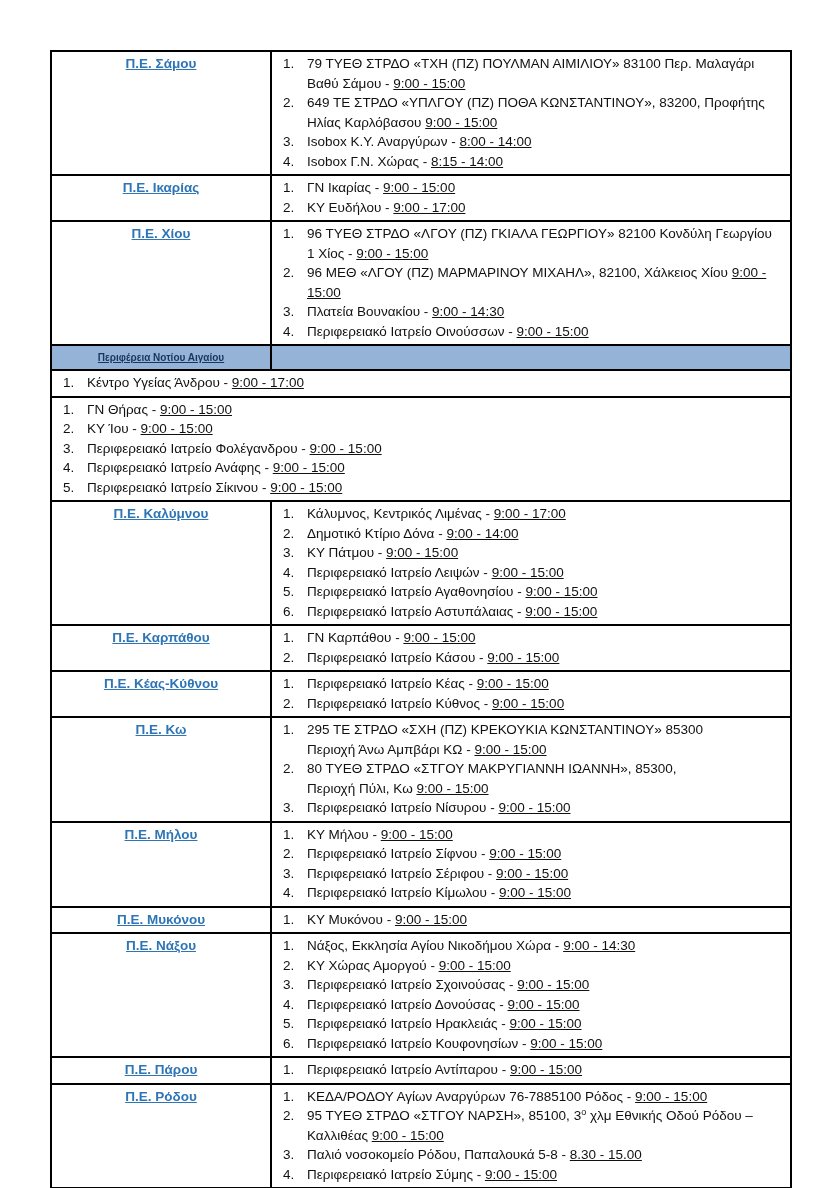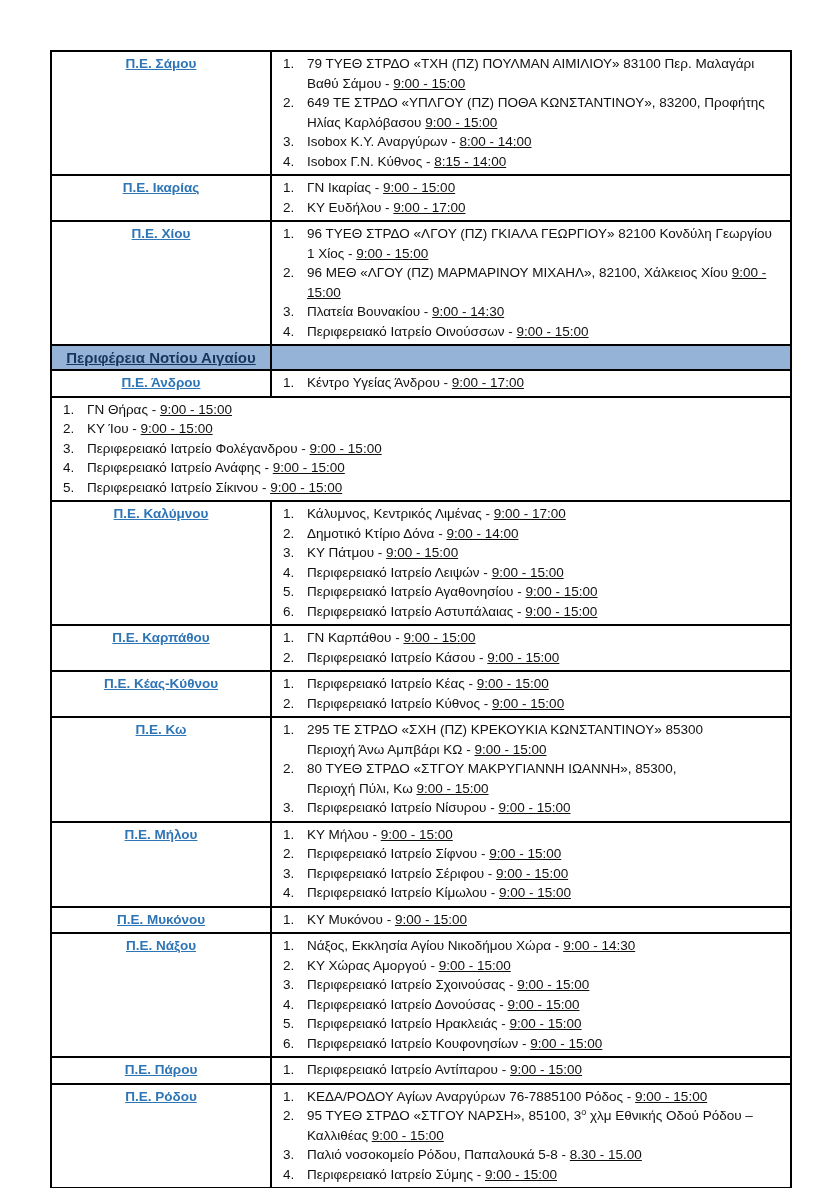--- a/index.html
+++ b/index.html
@@ -45,21 +45,21 @@
     font-size:13.5px;
     line-height:19.5px;
     text-decoration:underline;
     cursor:pointer;
   }
   .header-row .cell{background:var(--header-bg,#95B3D7);}
   .header-row .cell.left{padding:2px 4px;}
   .header-text{
     color:var(--header-text,#17365D);
     font-weight:bold;
-    font-size:15px;
+    font-size:10px;
     line-height:19px;
     text-decoration:underline;
   }
   ol.facility-list{
     margin:0;padding:0;
     list-style:none;
     counter-reset:fac;
   }
   ol.facility-list li{
     position:relative;
@@ -83,21 +83,21 @@
   <div class="schedule-table" id="table-root">
   <div class="row">
     <div class="cell left">
       <span class="region-link">Π.Ε. Σάμου</span>
     </div>
     <div class="cell right">
       <ol class="facility-list">
             <li><span>79 ΤΥΕΘ ΣΤΡΔΟ «ΤΧΗ (ΠΖ) ΠΟΥΛΜΑΝ ΑΙΜΙΛΙΟΥ» 83100 Περ. Μαλαγάρι Βαθύ Σάμου - </span><span class="time">9:00 - 15:00</span></li>
             <li><span>649 ΤΕ ΣΤΡΔΟ «ΥΠΛΓΟΥ (ΠΖ) ΠΟΘΑ ΚΩΝΣΤΑΝΤΙΝΟΥ», 83200, Προφήτης Ηλίας Καρλόβασου </span><span class="time">9:00 - 15:00</span></li>
             <li><span>Isobox Κ.Υ. Αναργύρων - </span><span class="time">8:00 - 14:00</span></li>
-            <li><span>Isobox Γ.Ν. Κύθνος - </span><span class="time">8:15 - 14:00</span></li>
+            <li><span>Isobox Γ.Ν. Χώρας - </span><span class="time">8:15 - 14:00</span></li>
           </ol>
     </div>
   </div>
 
   <div class="row">
     <div class="cell left">
       <span class="region-link">Π.Ε. Ικαρίας</span>
     </div>
     <div class="cell right">
       <ol class="facility-list">
@@ -122,23 +122,20 @@
   </div>
 
   <div class="row header-row">
     <div class="cell left">
       <span class="header-text">Περιφέρεια Νοτίου Αιγαίου</span>
     </div>
     <div class="cell right"></div>
   </div>
 
   <div class="row">
-    <div class="cell left">
-      <span class="region-link">Π.Ε. Άνδρου</span>
-    </div>
     <div class="cell right">
       <ol class="facility-list">
             <li><span>Κέντρο Υγείας Άνδρου - </span><span class="time">9:00 - 17:00</span></li>
           </ol>
     </div>
   </div>
 
   <div class="row">
     <div class="cell right">
       <ol class="facility-list">

